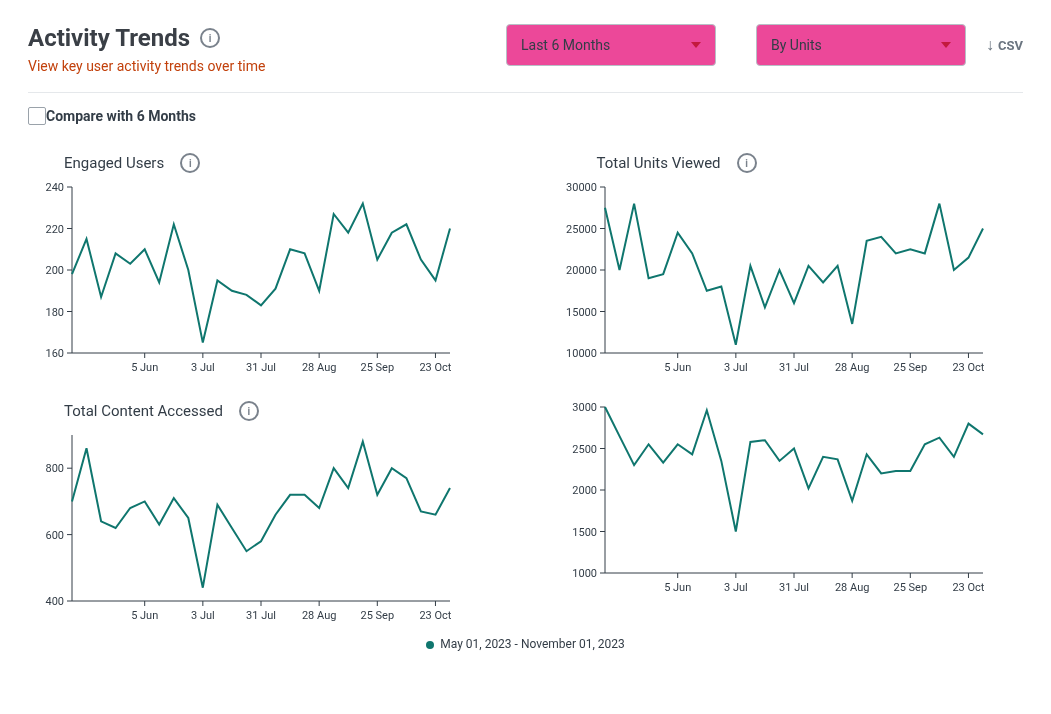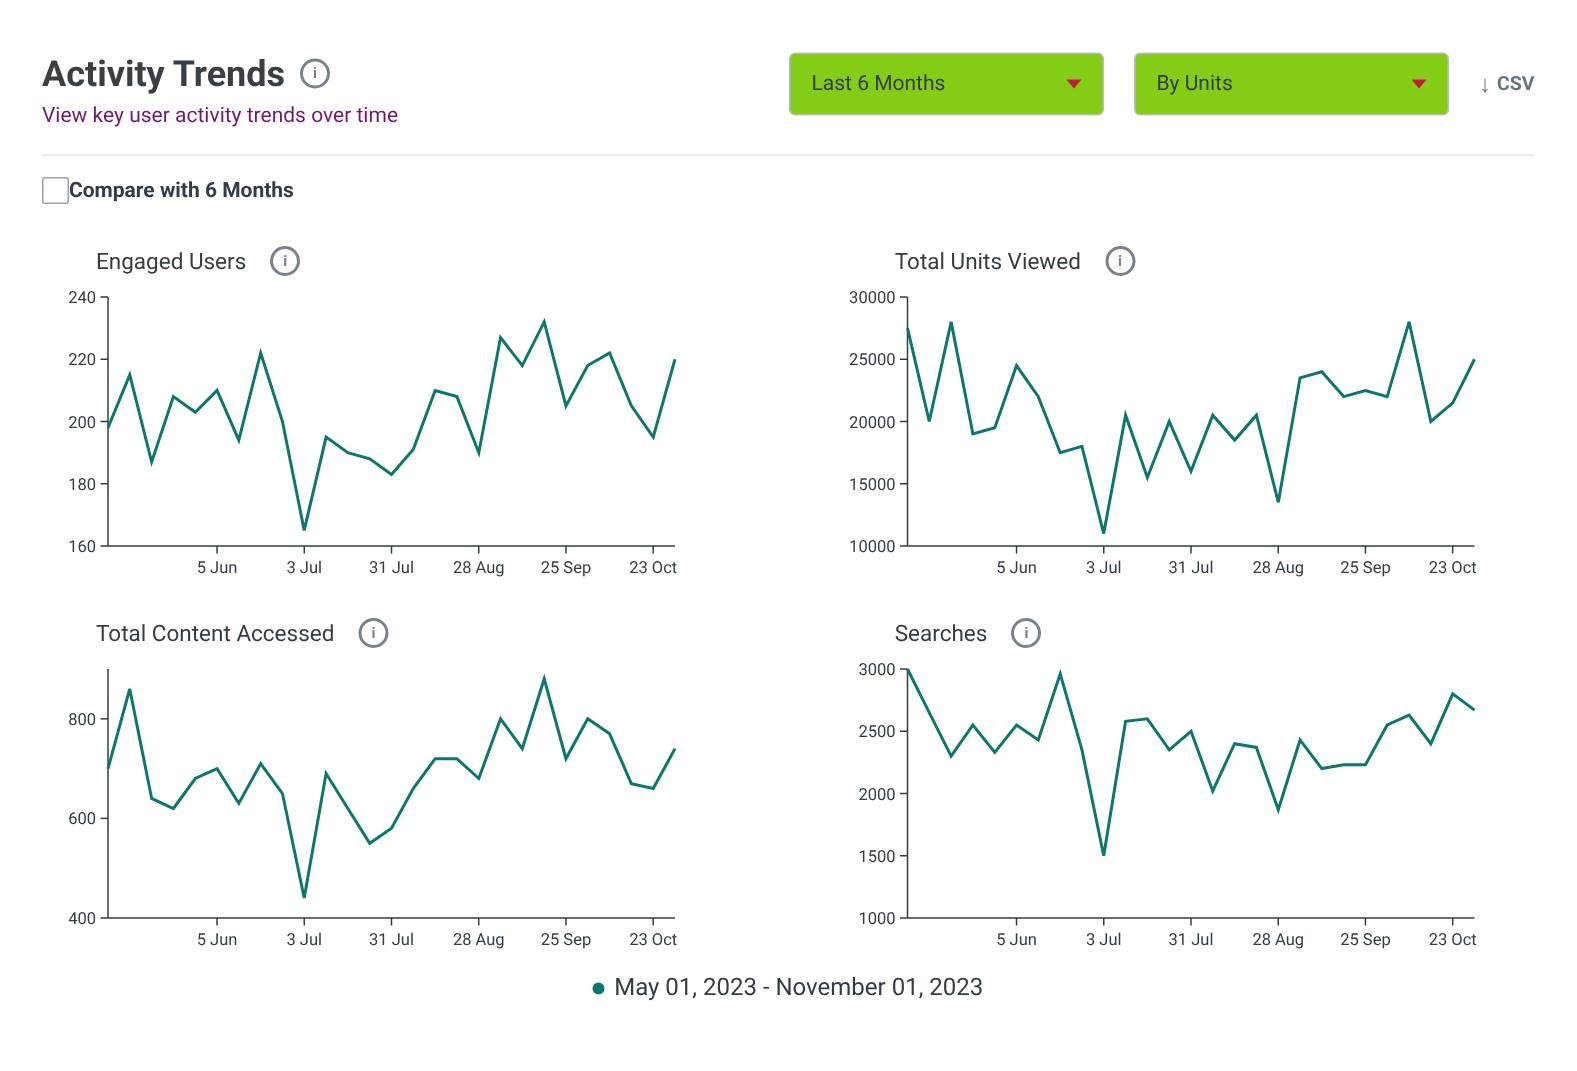--- a/index.html
+++ b/index.html
@@ -1,39 +1,39 @@
 <!DOCTYPE html>
 <html><head>
 <meta charset="utf-8">
 <style>
   html,body{margin:0;padding:0;font-family:-apple-system,BlinkMacSystemFont,"Segoe UI",Roboto,Arial,sans-serif;background:#fff;color:#333d47;}
-  .page{width:1051px;height:714px;box-sizing:border-box;padding:35px 28px;}
+  .page{width:1051px;height:714px;box-sizing:border-box;padding:24px 28px;}
   .header{display:flex;align-items:flex-start;justify-content:space-between;border-bottom:1px solid #e5e8eb;padding-bottom:18px;}
   .title-row{display:flex;align-items:center;gap:10px;}
   .title{font-size:24px;font-weight:700;color:#3a3f46;margin:0;}
-  .subtitle{font-size:14px;color:#701a75;margin-top:6px;}
+  .subtitle{font-size:14px;color:#c2410c;margin-top:6px;}
   .info-icon{width:16px;height:16px;border:2px solid #7a828c;border-radius:50%;display:inline-flex;align-items:center;justify-content:center;}
   .info-icon::after{content:"i";font-size:10px;font-weight:700;color:#7a828c;}
   .controls{display:flex;align-items:center;gap:20px;}
-  .select{border:1px solid #b7bfc6;border-radius:4px;width:180px;height:40px;display:flex;align-items:center;justify-content:space-between;padding:0 14px;font-size:14px;color:#333d47;background:#84cc16;cursor:pointer;}
+  .select{border:1px solid #b7bfc6;border-radius:4px;width:180px;height:40px;display:flex;align-items:center;justify-content:space-between;padding:0 14px;font-size:14px;color:#333d47;background:#ec4899;cursor:pointer;margin-left:20px;}
   .chev{width:0;height:0;border-left:5px solid transparent;border-right:5px solid transparent;border-top:6px solid #c31a3e;}
   .csv{display:flex;align-items:center;gap:4px;font-size:13px;font-weight:700;color:#6b7580;cursor:pointer;}
   .csv-arrow{font-size:16px;color:#6b7580;line-height:1;}
   .compare{display:flex;align-items:center;margin-top:14px;font-size:14px;font-weight:700;color:#333d47;}
   .chk{width:16px;height:16px;border:1px solid #9aa2aa;border-radius:2px;background:#fff;cursor:pointer;}
   .grid{display:grid;grid-template-columns:1fr 1fr;gap:20px 70px;margin-top:28px;}
   .chart-block{}
   .chart-title-row{display:flex;align-items:center;gap:16px;margin-bottom:8px;padding-left:36px;}
   .chart-title{font-size:15px;color:#333d47;font-weight:400;}
   .chart{position:relative;}
   svg{display:block;}
   .axis{stroke:#333d47;stroke-width:1;}
   .series{fill:none;stroke:#0f766e;stroke-width:2;}
   .tick-label{font-size:11px;fill:#333d47;}
-  .footer{text-align:center;margin-top:8px;font-size:16px;color:#333d47;}
+  .footer{text-align:center;margin-top:8px;font-size:12px;color:#333d47;}
   .dot{display:inline-block;width:8px;height:8px;border-radius:50%;background:#0f766e;vertical-align:middle;margin-right:6px;}
 </style>
 </head>
 <body>
 
 <div class="page">
 
   <div class="header">
     <div>
       <div class="title-row">
@@ -160,24 +160,20 @@
             <text x="291.1538461538462" y="190" text-anchor="middle" class="tick-label">28 Aug</text>
             <line x1="349.3076923076923" x2="349.3076923076923" y1="172" y2="177" class="axis"></line>
             <text x="349.3076923076923" y="190" text-anchor="middle" class="tick-label">25 Sep</text>
             <line x1="407.46153846153845" x2="407.46153846153845" y1="172" y2="177" class="axis"></line>
             <text x="407.46153846153845" y="190" text-anchor="middle" class="tick-label">23 Oct</text>
             <path d="M44.0 72.4 L58.5 19.3 L73.1 92.3 L87.6 99.0 L102.2 79.0 L116.7 72.4 L131.2 95.6 L145.8 69.1 L160.3 89.0 L174.8 158.7 L189.4 75.7 L203.9 99.0 L218.5 122.2 L233.0 112.2 L247.5 85.7 L262.1 65.8 L276.6 65.8 L291.2 79.0 L305.7 39.2 L320.2 59.1 L334.8 12.6 L349.3 65.8 L363.8 39.2 L378.4 49.2 L392.9 82.4 L407.5 85.7 L422.0 59.1 " class="series"></path>
           </svg>
         </div>
       </div>
       <div class="chart-block">
-        <div class="chart-title-row">
-          <span class="chart-title">Searches</span>
-          <span class="info-icon"></span>
-        </div>
         <div class="chart">
           <svg width="430" height="200">
             <line x1="39" x2="44" y1="172" y2="172" class="axis"></line>
             <text x="36" y="176" text-anchor="end" class="tick-label">1000</text>
             <line x1="39" x2="44" y1="130.5" y2="130.5" class="axis"></line>
             <text x="36" y="134.5" text-anchor="end" class="tick-label">1500</text>
             <line x1="39" x2="44" y1="89" y2="89" class="axis"></line>
             <text x="36" y="93" text-anchor="end" class="tick-label">2000</text>
             <line x1="39" x2="44" y1="47.5" y2="47.5" class="axis"></line>
             <text x="36" y="51.5" text-anchor="end" class="tick-label">2500</text>

